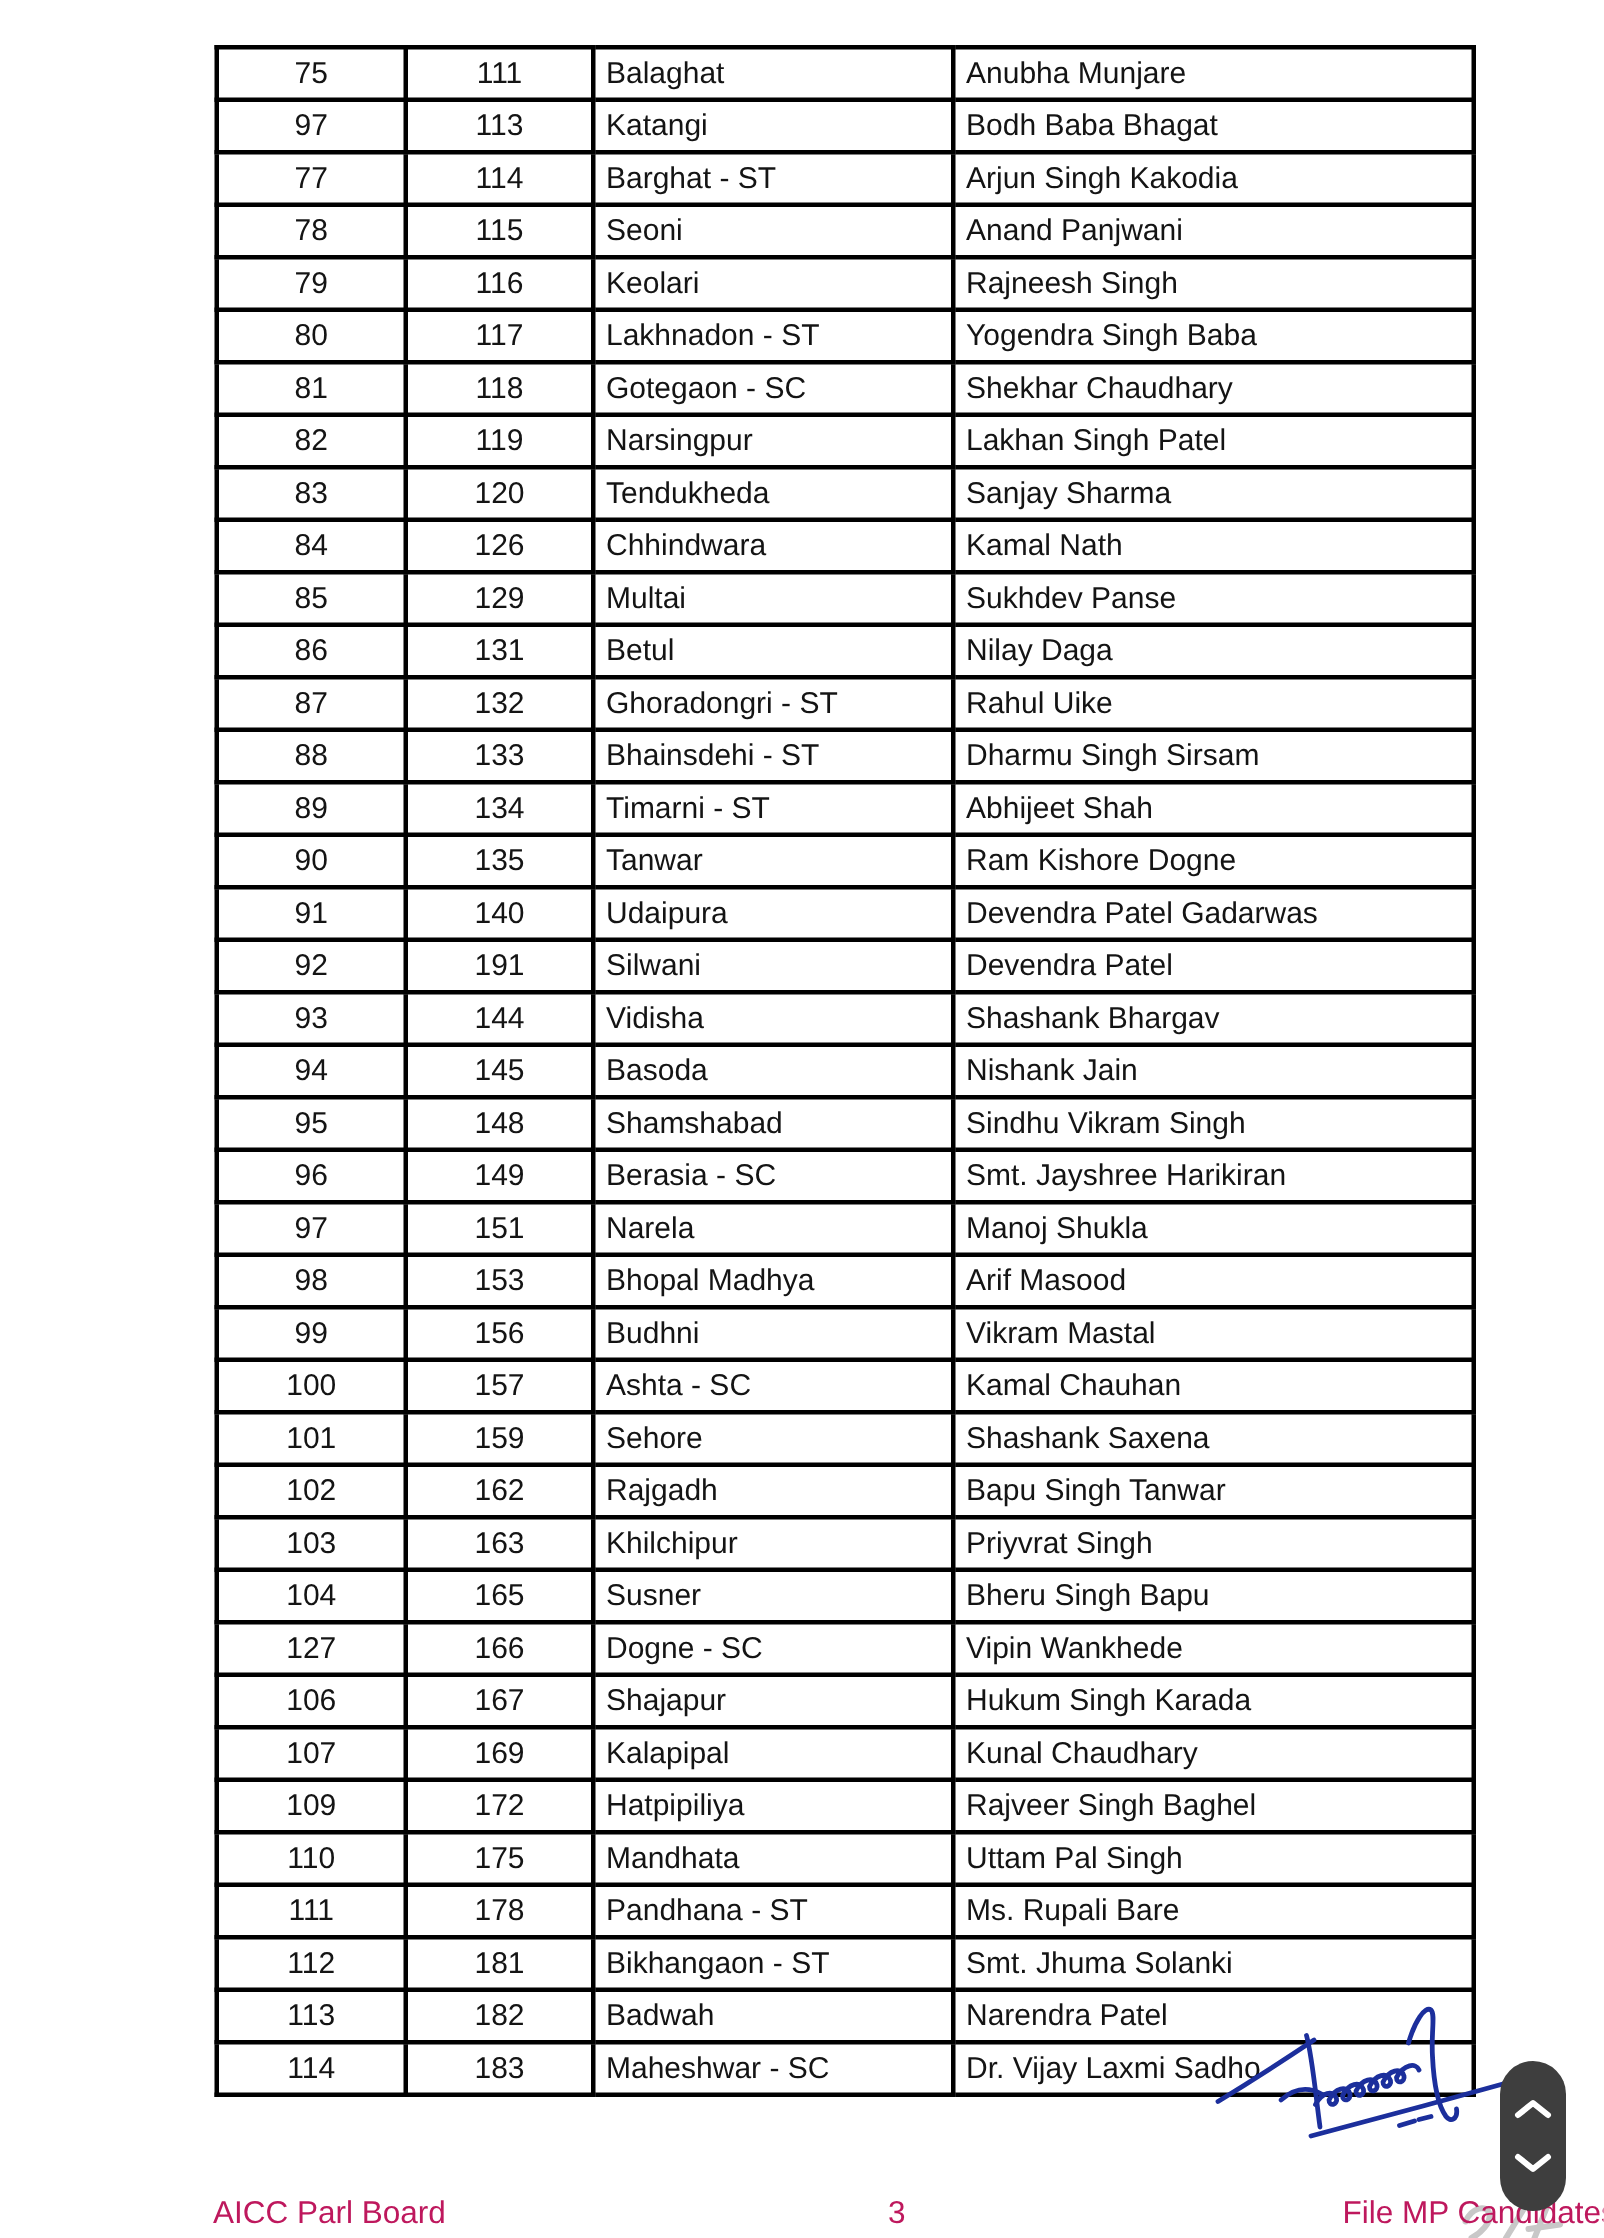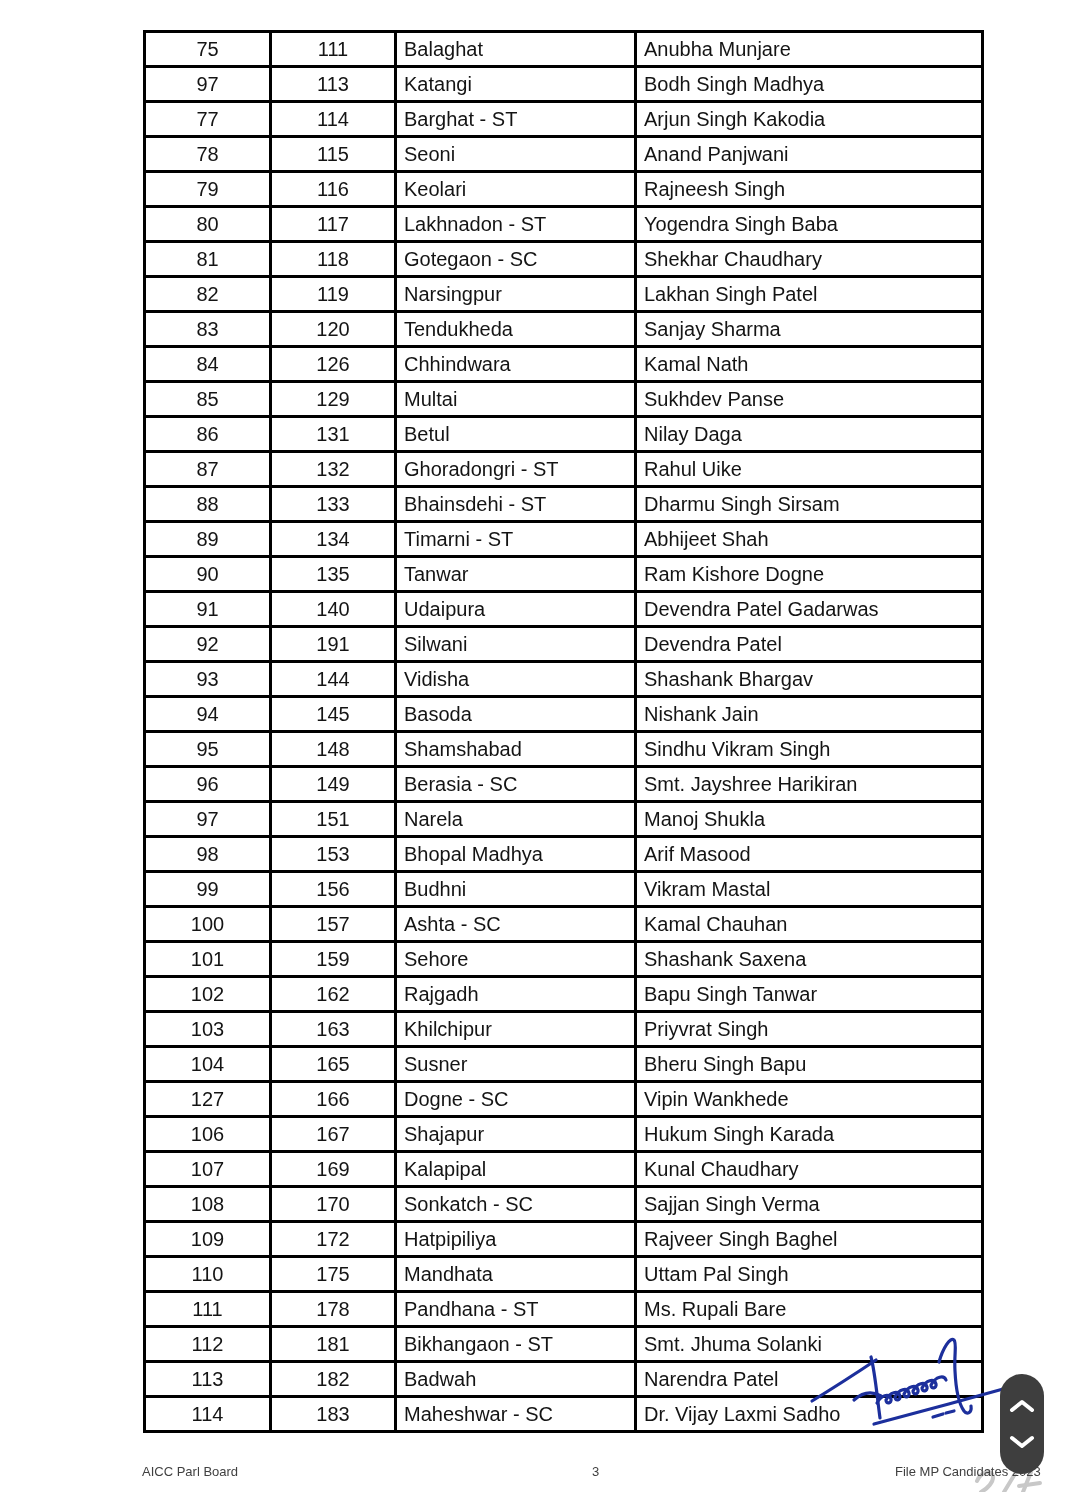--- a/index.html
+++ b/index.html
@@ -35,22 +35,22 @@
     overflow: hidden;
     background: #fff;
   }
   .doc-table td.num { text-align: center; }
   .doc-table td.txt { text-align: left; padding-left: 7px; }
 
   
   .footer-text {
     position: absolute;
     top: 1464px;
-    font-size: 13px;
-    color: #404040;
+    font-size: 21px;
+    color: #be185d;
     white-space: nowrap;
     z-index: 2;
   }
   .footer-left  { left: 142px; }
   .footer-page  { left: 592px; }
   .footer-right { left: 895px; }
 
   
   .sig-svg {
     position: absolute;
@@ -133,21 +133,21 @@
       <tr>
     <td class="num">75</td>
     <td class="num">111</td>
     <td class="txt">Balaghat</td>
     <td class="txt">Anubha Munjare</td>
   </tr>
       <tr>
     <td class="num">97</td>
     <td class="num">113</td>
     <td class="txt">Katangi</td>
-    <td class="txt">Bodh Singh Madhya</td>
+    <td class="txt">Bodh Baba Bhagat</td>
   </tr>
       <tr>
     <td class="num">77</td>
     <td class="num">114</td>
     <td class="txt">Barghat - ST</td>
     <td class="txt">Arjun Singh Kakodia</td>
   </tr>
       <tr>
     <td class="num">78</td>
     <td class="num">115</td>
@@ -320,26 +320,20 @@
     <td class="num">106</td>
     <td class="num">167</td>
     <td class="txt">Shajapur</td>
     <td class="txt">Hukum Singh Karada</td>
   </tr>
       <tr>
     <td class="num">107</td>
     <td class="num">169</td>
     <td class="txt">Kalapipal</td>
     <td class="txt">Kunal Chaudhary</td>
-  </tr>
-      <tr>
-    <td class="num">108</td>
-    <td class="num">170</td>
-    <td class="txt">Sonkatch - SC</td>
-    <td class="txt">Sajjan Singh Verma</td>
   </tr>
       <tr>
     <td class="num">109</td>
     <td class="num">172</td>
     <td class="txt">Hatpipiliya</td>
     <td class="txt">Rajveer Singh Baghel</td>
   </tr>
       <tr>
     <td class="num">110</td>
     <td class="num">175</td>

